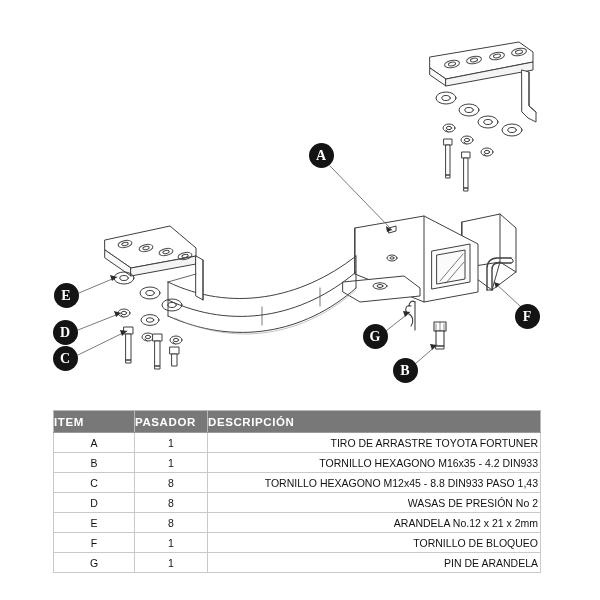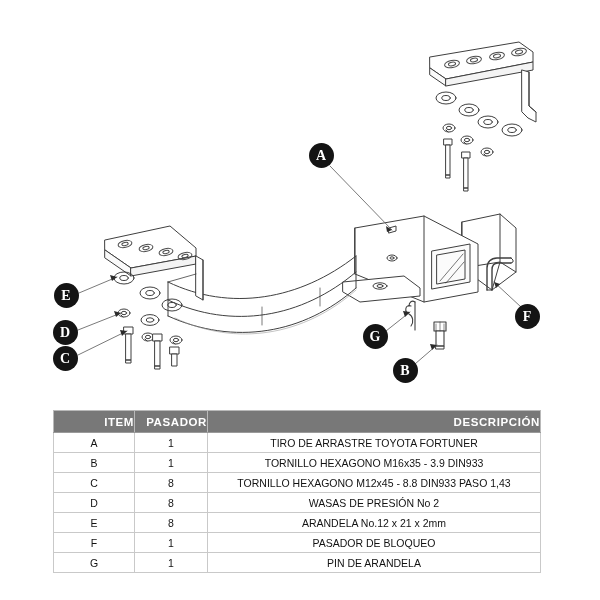--- a/index.html
+++ b/index.html
@@ -71,36 +71,36 @@
     font-size: 10.5px;
   }
   table.parts th {
     background: #787878;
     color: #ffffff;
     font-weight: bold;
     font-size: 11.5px;
     letter-spacing: 0.6px;
     height: 21px;
     padding: 0;
-    text-align: right;
+    text-align: left;
     border: 1px solid #b9b9b9;
     border-bottom: 1px solid #9a9a9a;
   }
   table.parts td {
     height: 19px;
     padding: 0 2px;
     border: 1px solid #c9c9c9;
     color: #121212;
     font-size: 10.5px;
     white-space: nowrap;
     overflow: hidden;
   }
   td.col-item   { text-align: center; width: 80px; font-weight: normal; }
   td.col-qty    { text-align: center; width: 72px; }
-  td.col-desc   { text-align: center; padding-left: 7px; }
+  td.col-desc   { text-align: right; padding-left: 7px; }
   th.col-item   { width: 80px; }
   th.col-qty    { width: 72px; }
 </style>
 </head>
 <body>
 
 <div id="root">
 
   <div id="diagram-area">
 
@@ -325,41 +325,41 @@
       </thead>
       <tbody id="parts-table-body">
         <tr>
           <td class="col-item">A</td>
           <td class="col-qty">1</td>
           <td class="col-desc">TIRO DE ARRASTRE TOYOTA FORTUNER</td>
         </tr>
         <tr>
           <td class="col-item">B</td>
           <td class="col-qty">1</td>
-          <td class="col-desc">TORNILLO  HEXAGONO M16x35 - 3.9 DIN933</td>
+          <td class="col-desc">TORNILLO  HEXAGONO M16x35 - 4.2 DIN933</td>
         </tr>
         <tr>
           <td class="col-item">C</td>
           <td class="col-qty">8</td>
           <td class="col-desc">TORNILLO  HEXAGONO M12x45 - 8.8 DIN933 PASO 1,43</td>
         </tr>
         <tr>
           <td class="col-item">D</td>
           <td class="col-qty">8</td>
           <td class="col-desc">WASAS DE PRESIÓN No 2</td>
         </tr>
         <tr>
           <td class="col-item">E</td>
           <td class="col-qty">8</td>
           <td class="col-desc">ARANDELA No.12 x 21 x 2mm</td>
         </tr>
         <tr>
           <td class="col-item">F</td>
           <td class="col-qty">1</td>
-          <td class="col-desc">PASADOR DE BLOQUEO</td>
+          <td class="col-desc">TORNILLO DE BLOQUEO</td>
         </tr>
         <tr>
           <td class="col-item">G</td>
           <td class="col-qty">1</td>
           <td class="col-desc">PIN DE ARANDELA</td>
         </tr>
       </tbody>
     </table>
   </div>
 

